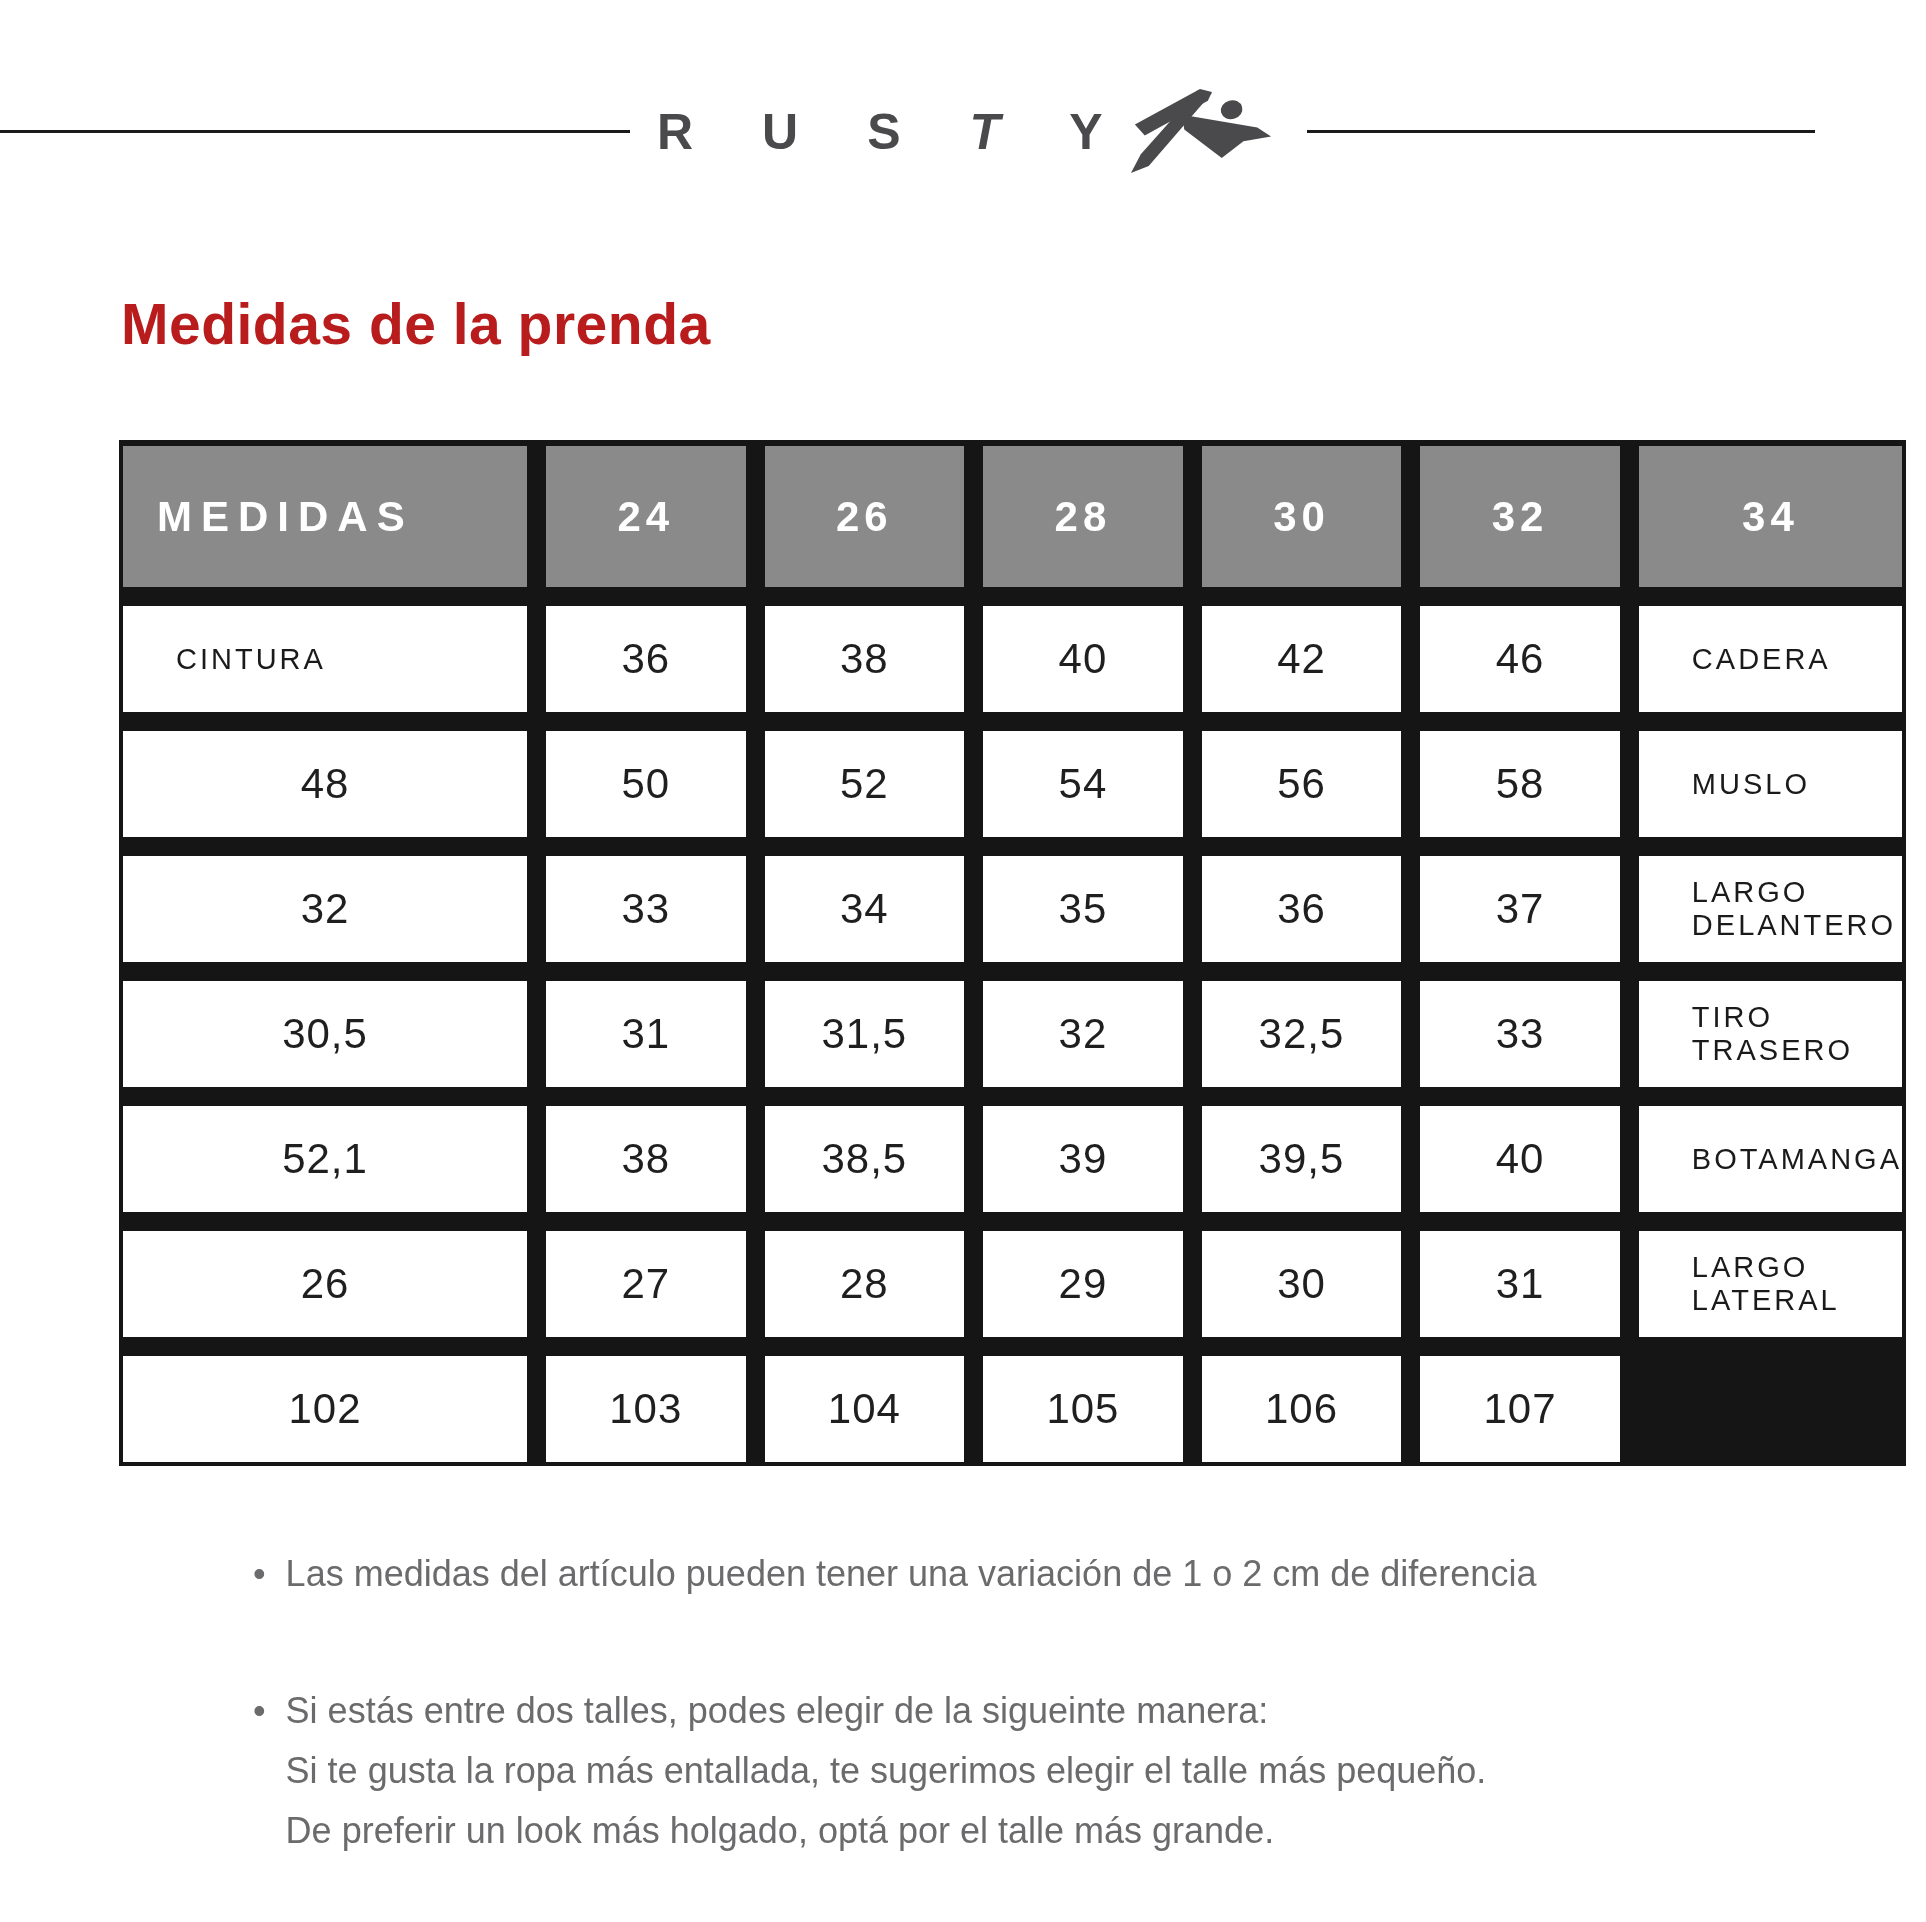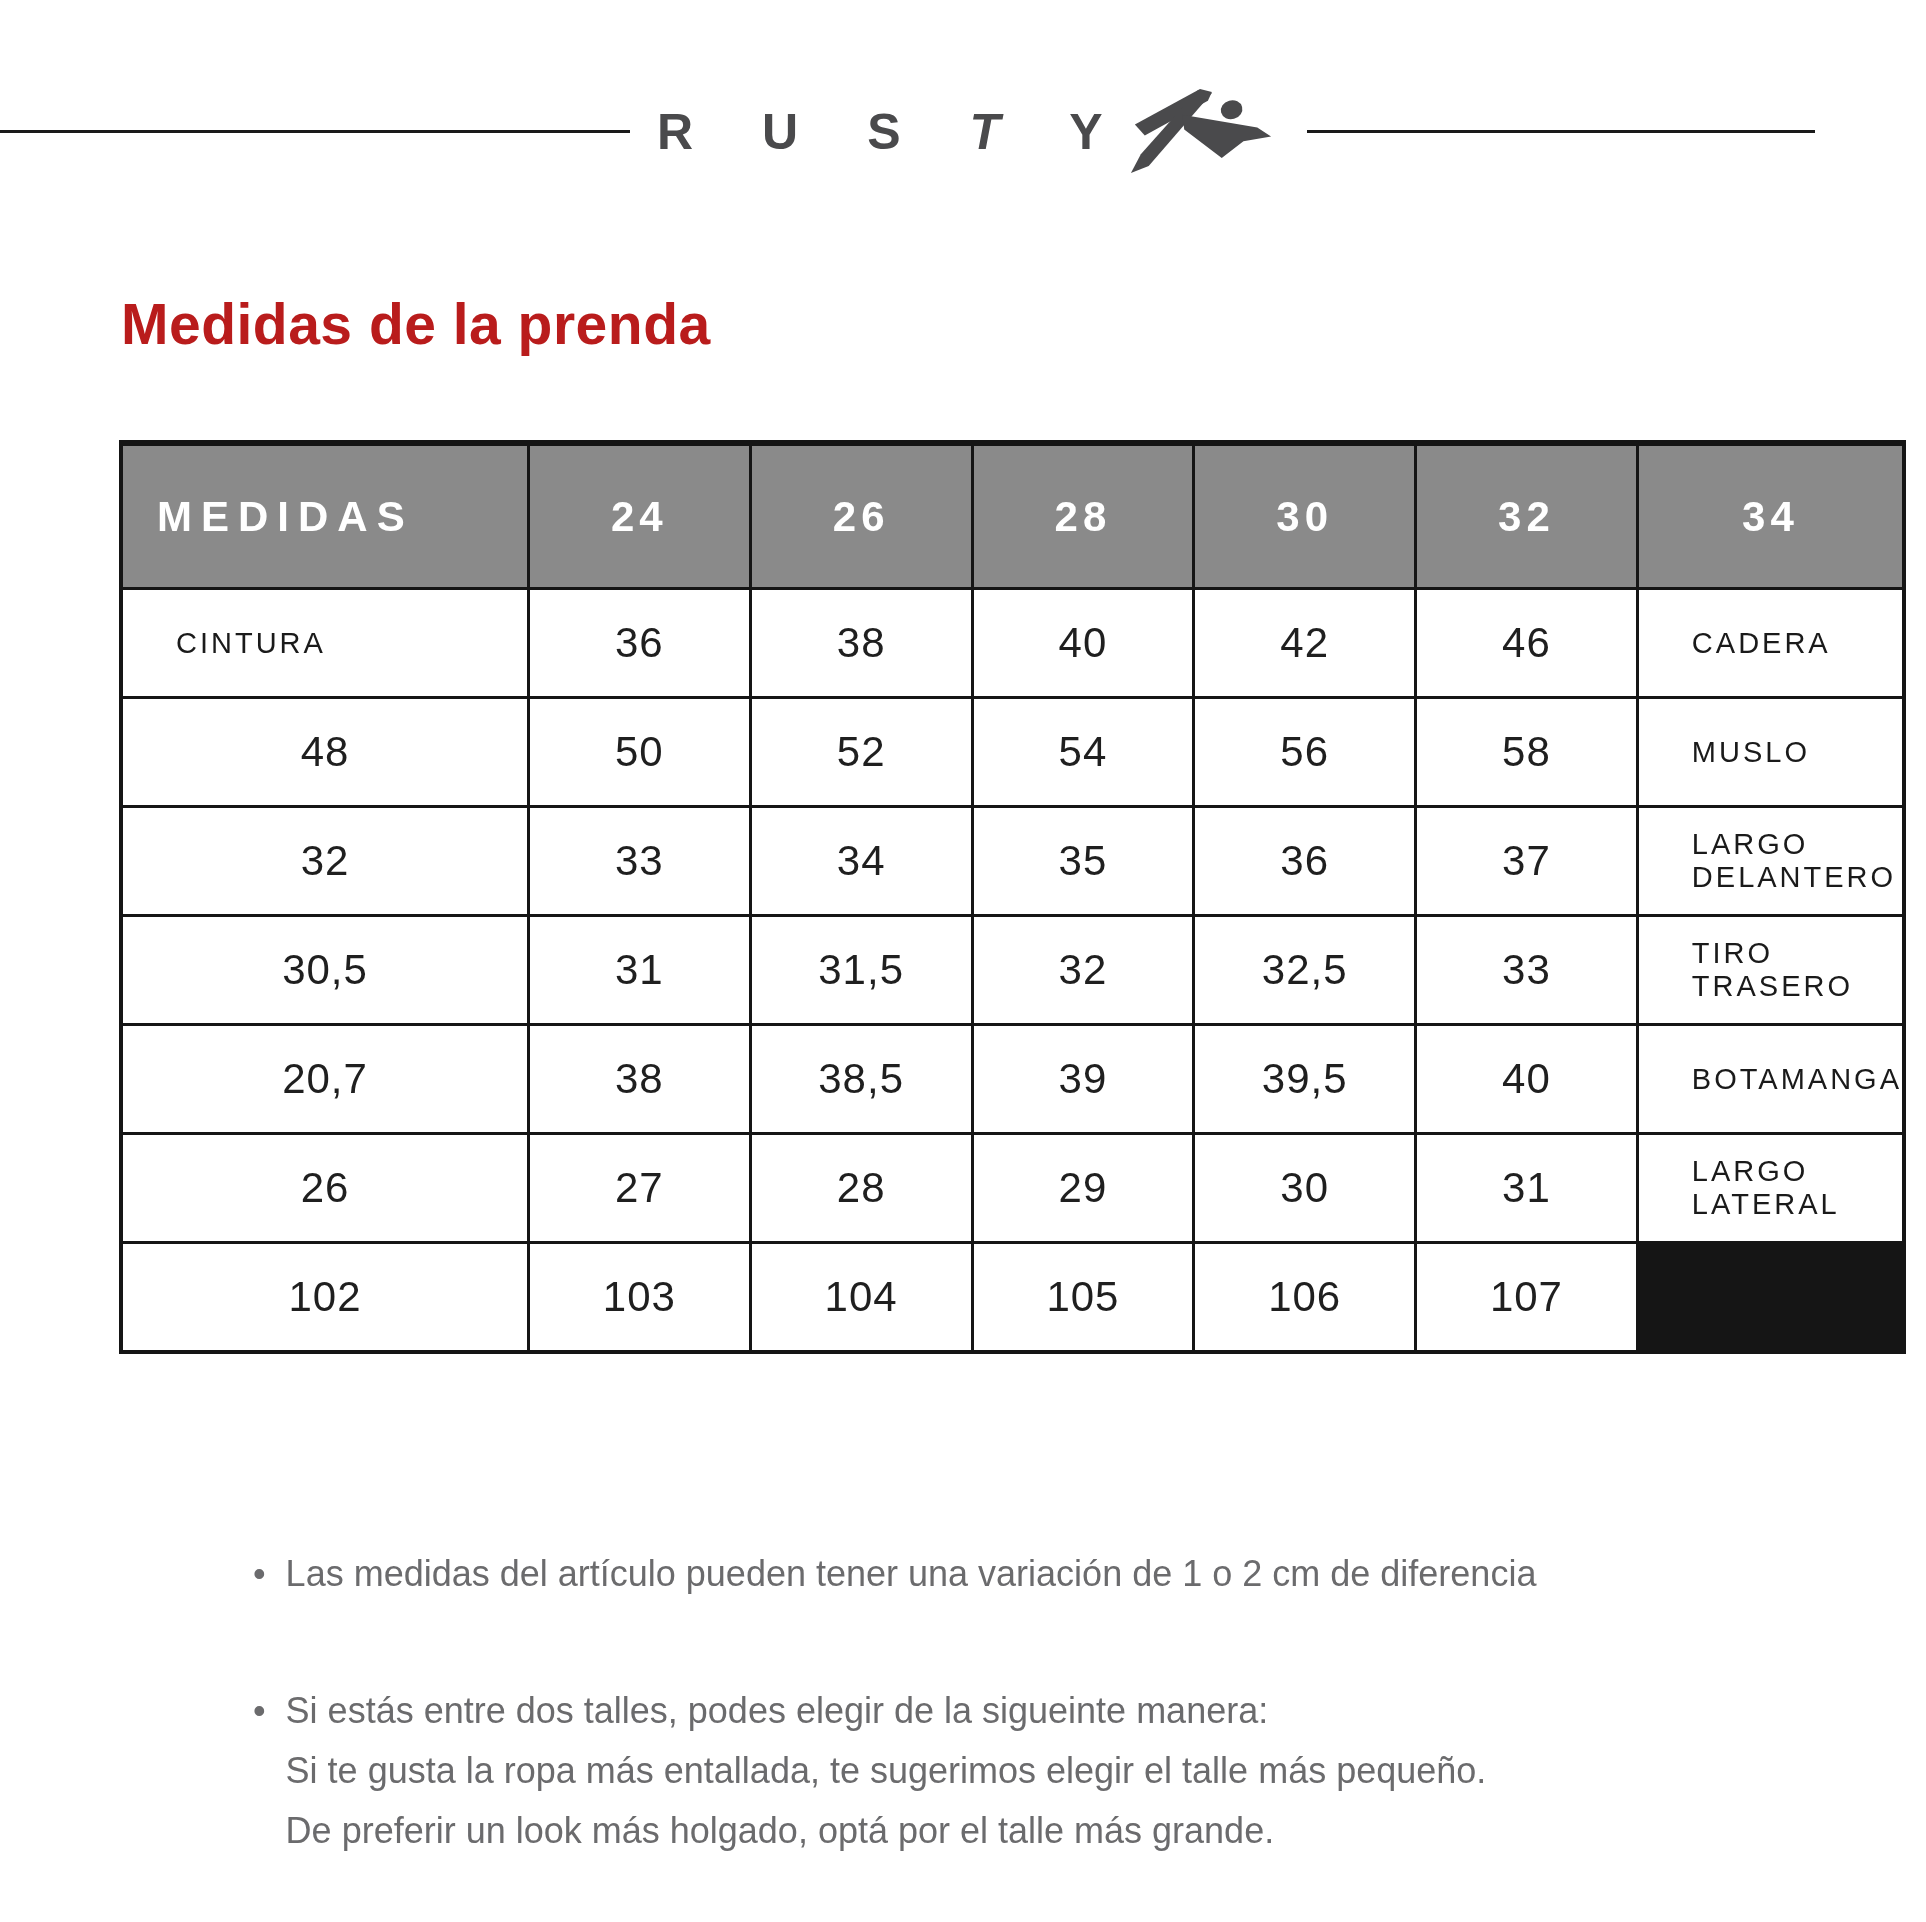--- a/index.html
+++ b/index.html
@@ -32,21 +32,21 @@
     font-size: 57px; font-weight: 700; color: #b91c1c; letter-spacing: 0.5px;
   }
 
   
   .size-table {
     position: absolute; left: 119px; top: 440px; width: 1787px;
     box-sizing: border-box;
     display: grid;
     grid-template-columns: 404px repeat(6, 1fr);
     grid-template-rows: 141px repeat(7, 106px);
-    gap: 3px;
+    gap: 19px;
     background: #151515;
     border: 4px solid #151515;
     border-top-width: 6px;
   }
   .cell {
     background: #ffffff;
     display: flex; align-items: center; justify-content: center;
     color: #1f1f1f;
   }
   .cell.th {
@@ -131,21 +131,21 @@
       <div class="cell num">36</div>
       <div class="cell num">37</div>
       <div class="cell row-label">LARGO DELANTERO</div>
       <div class="cell num">30,5</div>
       <div class="cell num">31</div>
       <div class="cell num">31,5</div>
       <div class="cell num">32</div>
       <div class="cell num">32,5</div>
       <div class="cell num">33</div>
       <div class="cell row-label">TIRO TRASERO</div>
-      <div class="cell num">20,7</div>
+      <div class="cell num">52,1</div>
       <div class="cell num">38</div>
       <div class="cell num">38,5</div>
       <div class="cell num">39</div>
       <div class="cell num">39,5</div>
       <div class="cell num">40</div>
       <div class="cell row-label">BOTAMANGA</div>
       <div class="cell num">26</div>
       <div class="cell num">27</div>
       <div class="cell num">28</div>
       <div class="cell num">29</div>

